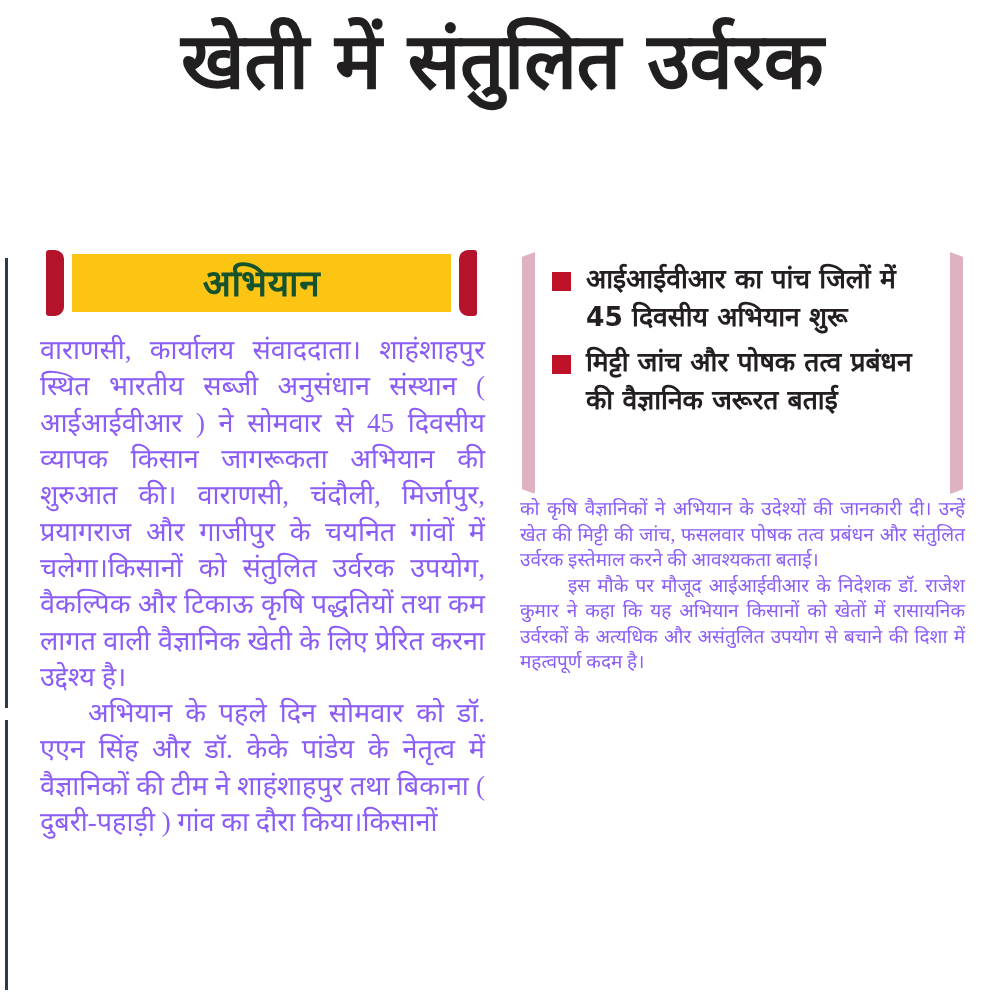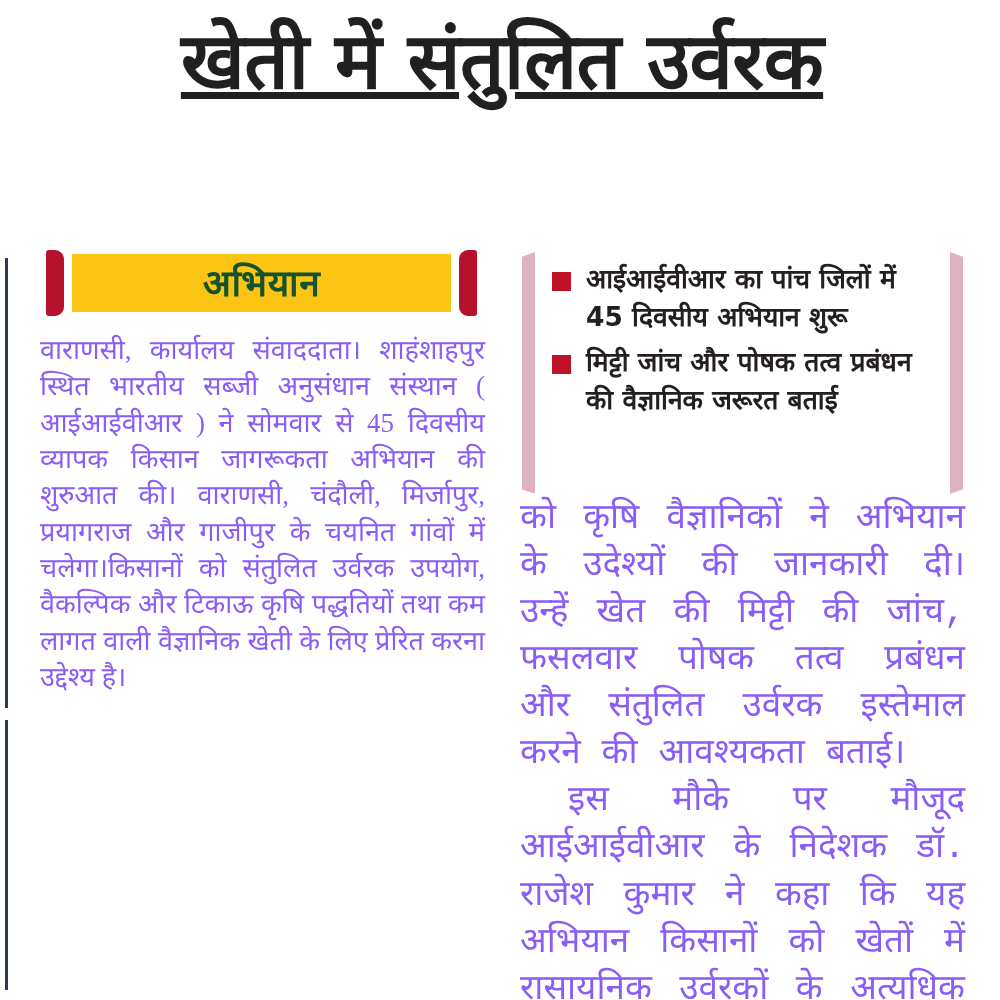--- a/index.html
+++ b/index.html
@@ -42,21 +42,20 @@
     top: 18px;
     width: 936px;
     text-align: center;
     font-family: "DejaVu Sans", sans-serif;
     font-weight: 700;
     font-size: 78px;
     line-height: 1.12;
     letter-spacing: -0.5px;
     color: #211f20;
     white-space: nowrap;
-    text-decoration: underline;
   }
   .headline .hl-line {
     display: block;
   }
 
   
   .columns {
     position: absolute;
     left: 40px;
     top: 248px;
@@ -171,22 +170,21 @@
     line-height: 1.345;
     color: #8b5cf6;
     text-align: justify;
     text-justify: inter-word;
     hyphens: none;
   }
   .para + .para {
     text-indent: 48px;
   }
   .col-right .para {
-    font-size: 35px;
-    font-family: Liberation Mono, monospace;
+    font-size: 19px;
   }
   .col-right .body-text {
     margin-top: 0;
   }
   .col-right .para.continuation {
     text-indent: 0;
   }
 </style>
 </head>
 <body>
@@ -207,20 +205,21 @@
       <div class="banner">
         <span class="banner-cap left"></span>
         <span class="banner-cap right"></span>
         <div class="banner-body">
           <span class="banner-text">अभियान</span>
         </div>
       </div>
 
       <div class="body-text">
         <p class="para">वाराणसी, कार्यालय संवाददाता। शाहंशाहपुर स्थित भारतीय सब्जी अनुसंधान संस्थान ( आईआईवीआर ) ने सोमवार से 45 दिवसीय व्यापक किसान जागरूकता अभियान की शुरुआत की। वाराणसी, चंदौली, मिर्जापुर, प्रयागराज और गाजीपुर के चयनित गांवों में चलेगा।किसानों को संतुलित उर्वरक उपयोग, वैकल्पिक और टिकाऊ कृषि पद्धतियों तथा कम लागत वाली वैज्ञानिक खेती के लिए प्रेरित करना उद्देश्य है।</p>
+        <p class="para">अभियान के पहले दिन सोमवार को डॉ. एएन सिंह और डॉ. केके पांडेय के नेतृत्व में वैज्ञानिकों की टीम ने शाहंशाहपुर तथा बिकाना ( दुबरी-पहाड़ी ) गांव का दौरा किया।किसानों</p>
       </div>
 
     </div>
 
     <div class="col col-right">
 
       <div class="highlights">
         <span class="hl-bar left"></span>
         <span class="hl-bar right"></span>
         <ul class="hl-list">

